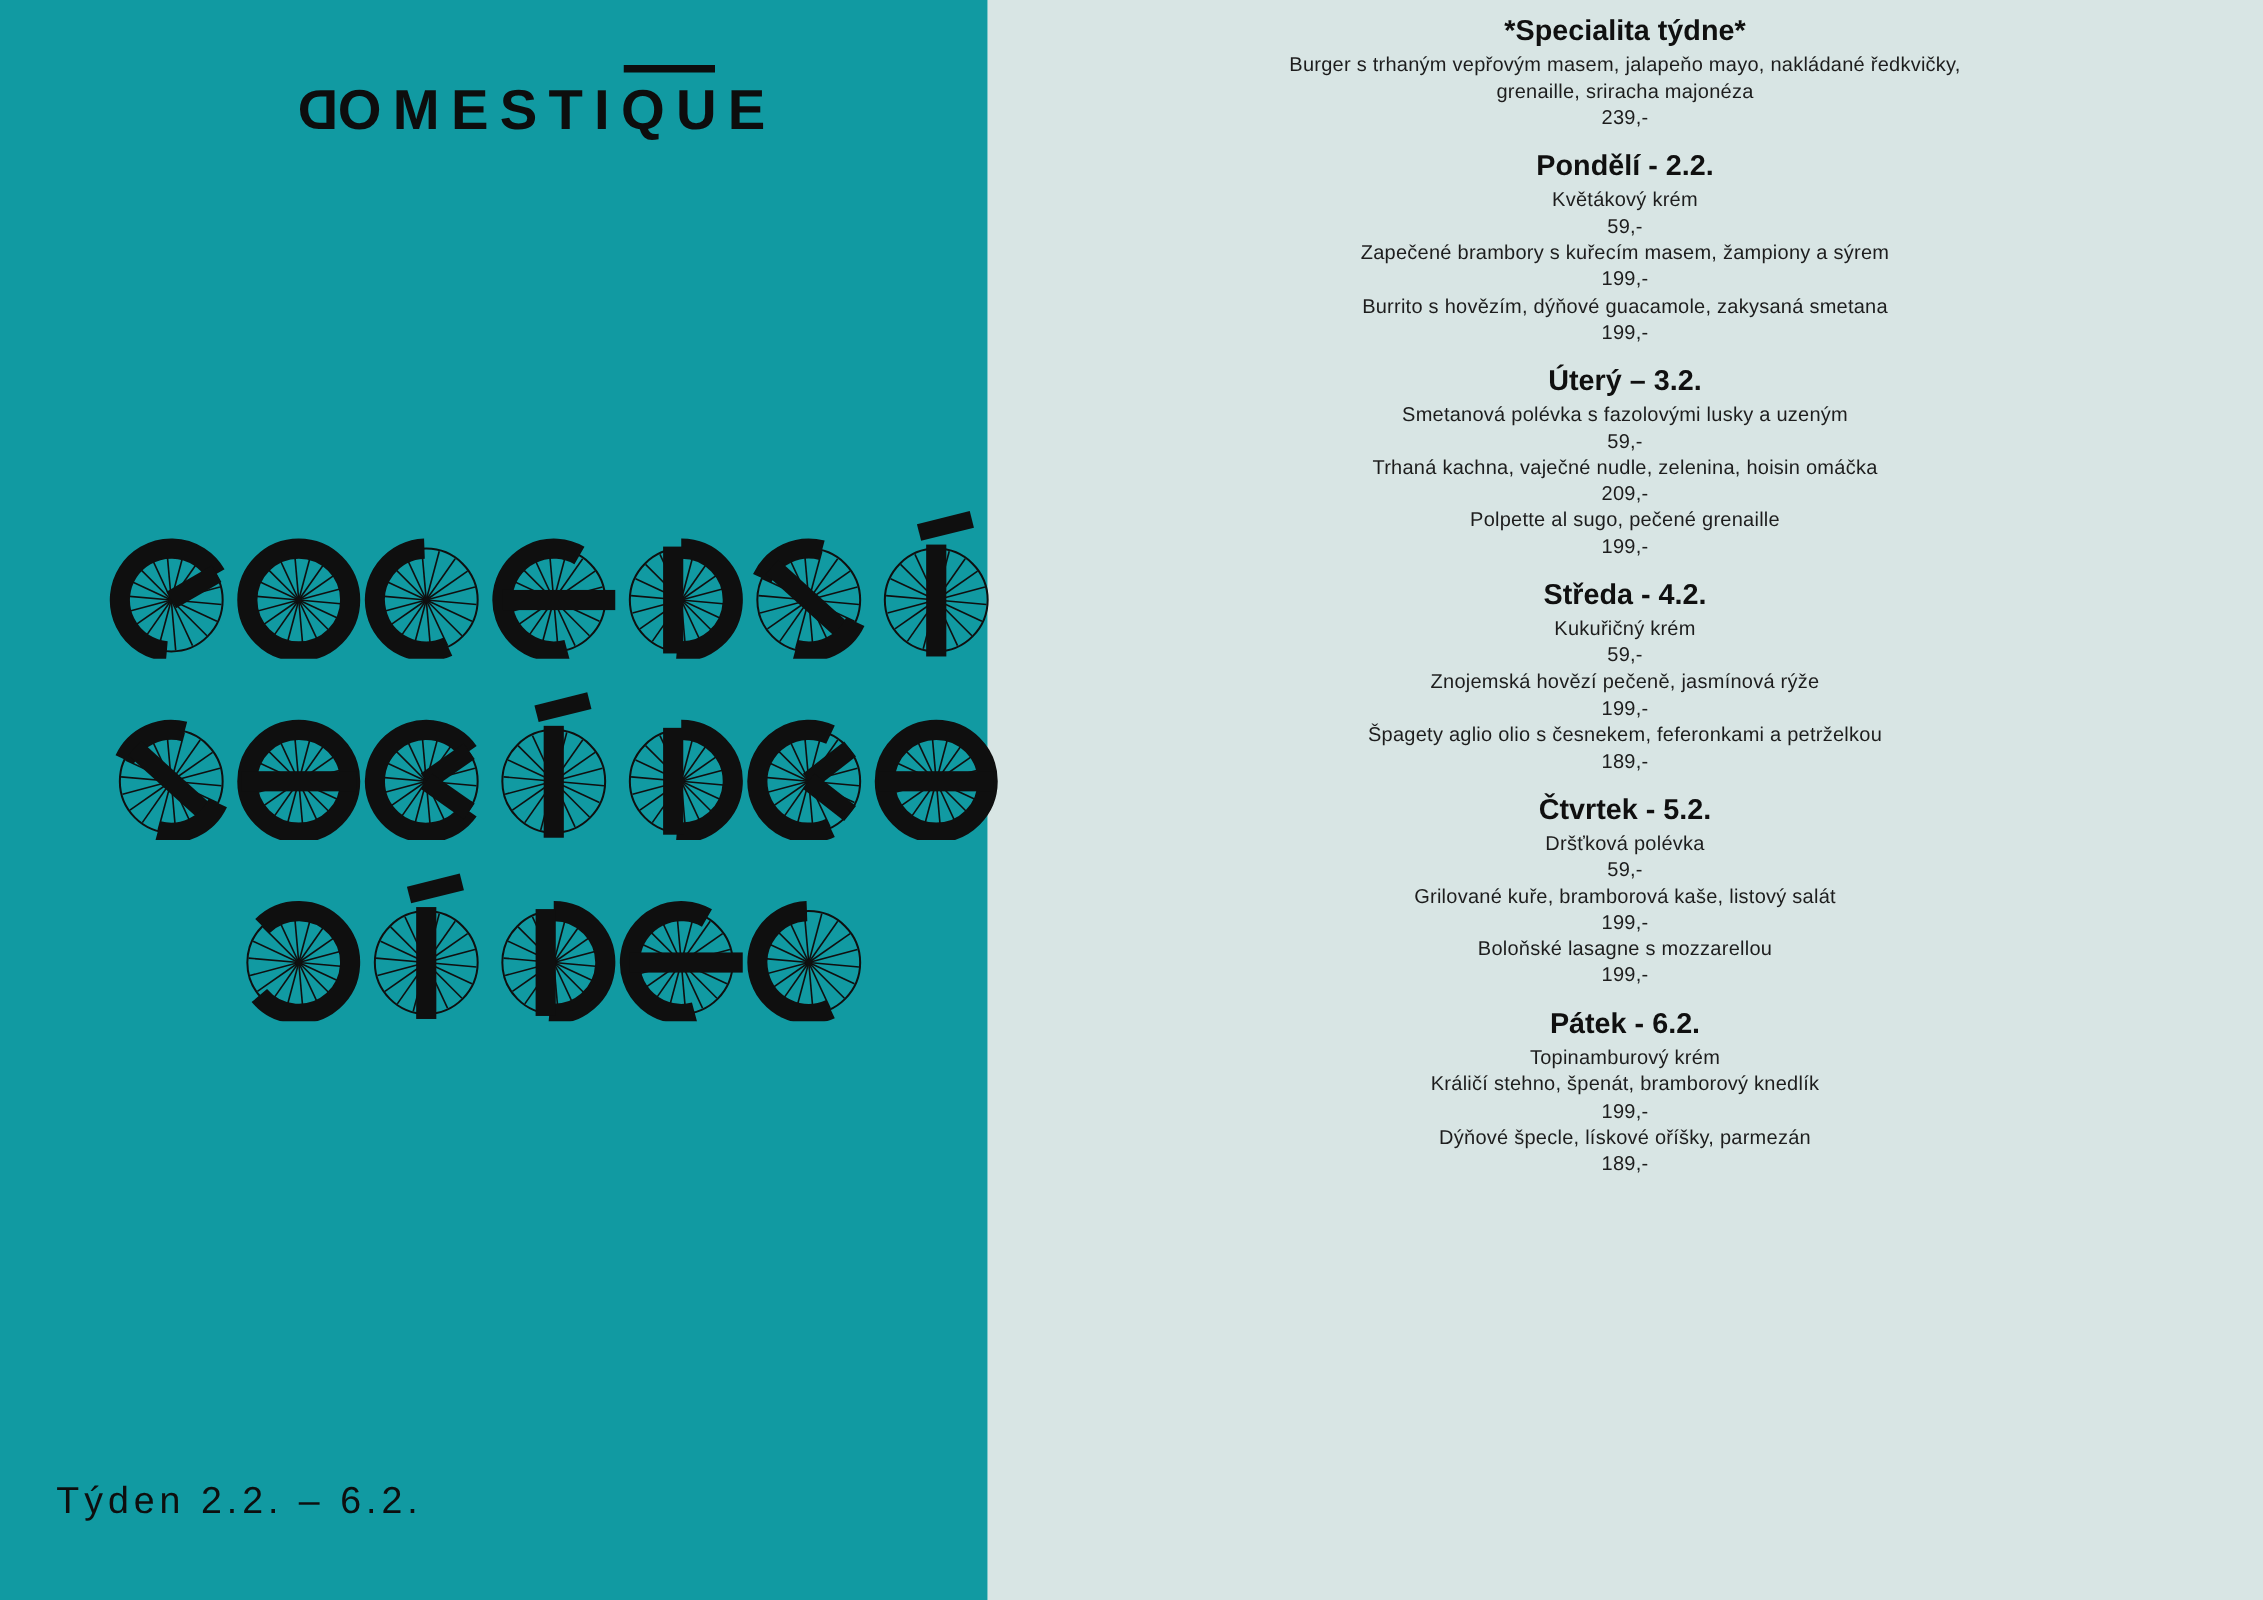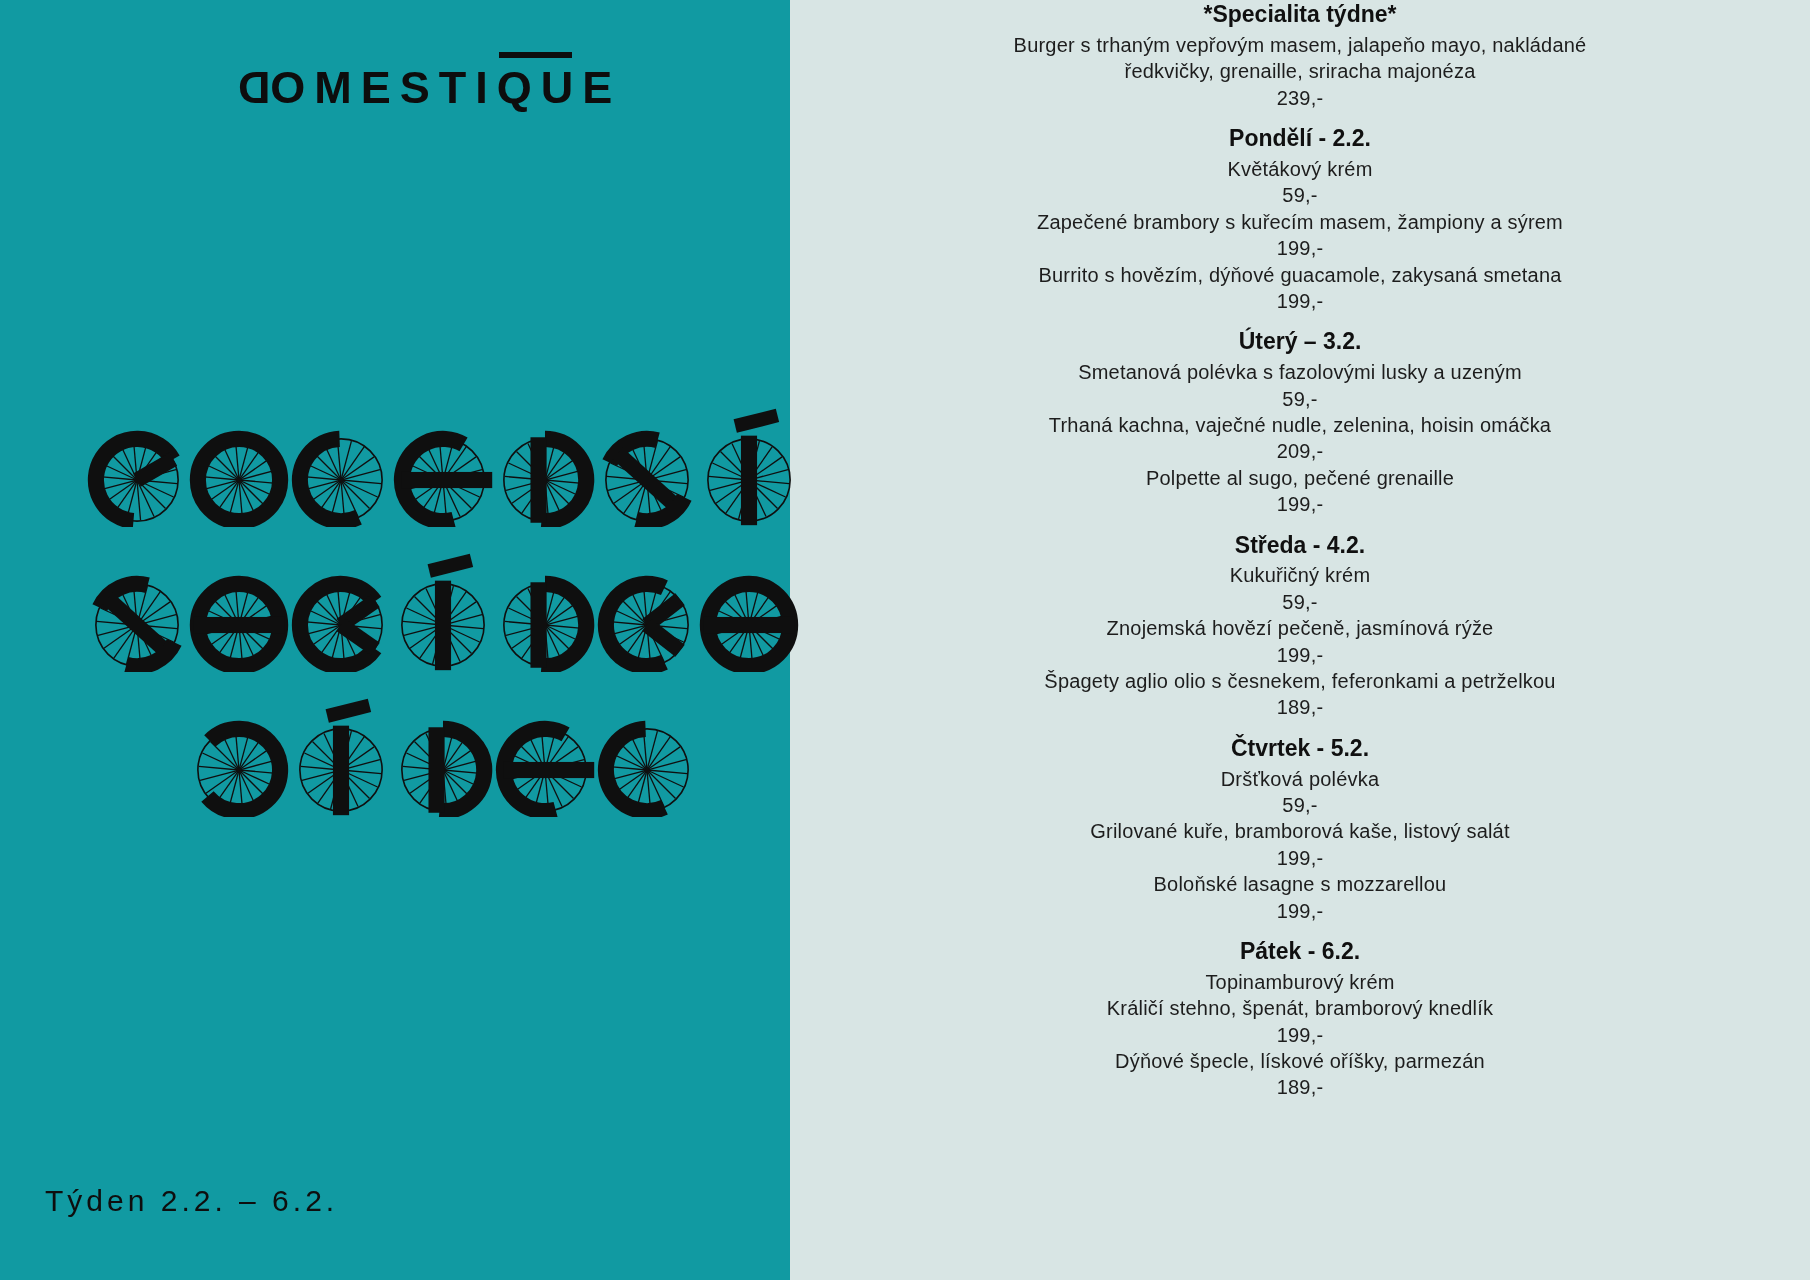--- a/index.html
+++ b/index.html
@@ -58,30 +58,31 @@
     font-weight:400;
     letter-spacing:4px;
     color:#0e0e0e;
     white-space:nowrap;
   }
   
   .right{
     width:1020px;height:1280px;
     background:var(--panel);
     display:flex;flex-direction:column;align-items:center;
+    padding-top:10px;
     overflow:hidden;
   }
   .menu-col{
     width:600px;
     max-width:600px;
     text-align:center;
     color:#1d1d1d;
   }
   .line{
-    font-size:20px;
+    font-size:16px;
     line-height:1.32;
     font-weight:400;
     letter-spacing:0.2px;
   }
   .special-title,.day-h{
     font-size:23px;
     line-height:1.3;
     font-weight:700;
     color:#101010;
   }

